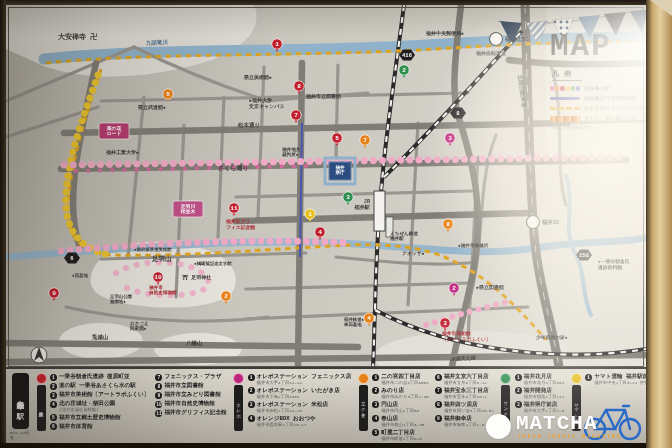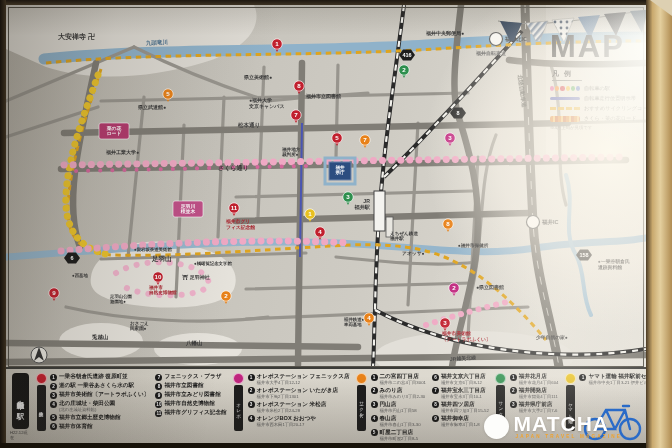--- a/index.html
+++ b/index.html
@@ -1,17 +1,17 @@
 <!DOCTYPE html>
 <html><head>
 <meta charset="utf-8">
 <style>
   html,body{margin:0;padding:0;background:#6b5c44;}
   #shot{position:relative;width:672px;height:448px;overflow:hidden;background:#8a7a5f;
-        font-family:Liberation Sans, sans-serif;}
+        font-family:Liberation Mono, monospace;}
   
   #paper{position:absolute;left:6px;top:5px;width:640px;height:438px;overflow:hidden;
          background:linear-gradient(100deg,#b5b1a8 0%,#c6c3bb 30%,#cecbc3 55%,#dcd9d1 80%,#e6e3db 100%);}
   #mapzone{position:absolute;left:0;top:0;width:640px;height:362px;}
   #mapsvg{position:absolute;left:0;top:0;}
   #mapborder{position:absolute;left:2px;top:2px;right:2px;height:358px;border:1px solid #55524a;pointer-events:none;}
   
   #legend{position:absolute;left:544px;top:26px;width:94px;color:#3a3a3a;}
   #map-title{font-size:31px;font-weight:800;letter-spacing:2px;line-height:1;color:#3c3c3c;}
   #legend-head{font-size:7px;font-weight:bold;letter-spacing:5px;margin:7px 0 4px 2px;border-bottom:1px solid #777;padding-bottom:1px;width:30px;}

